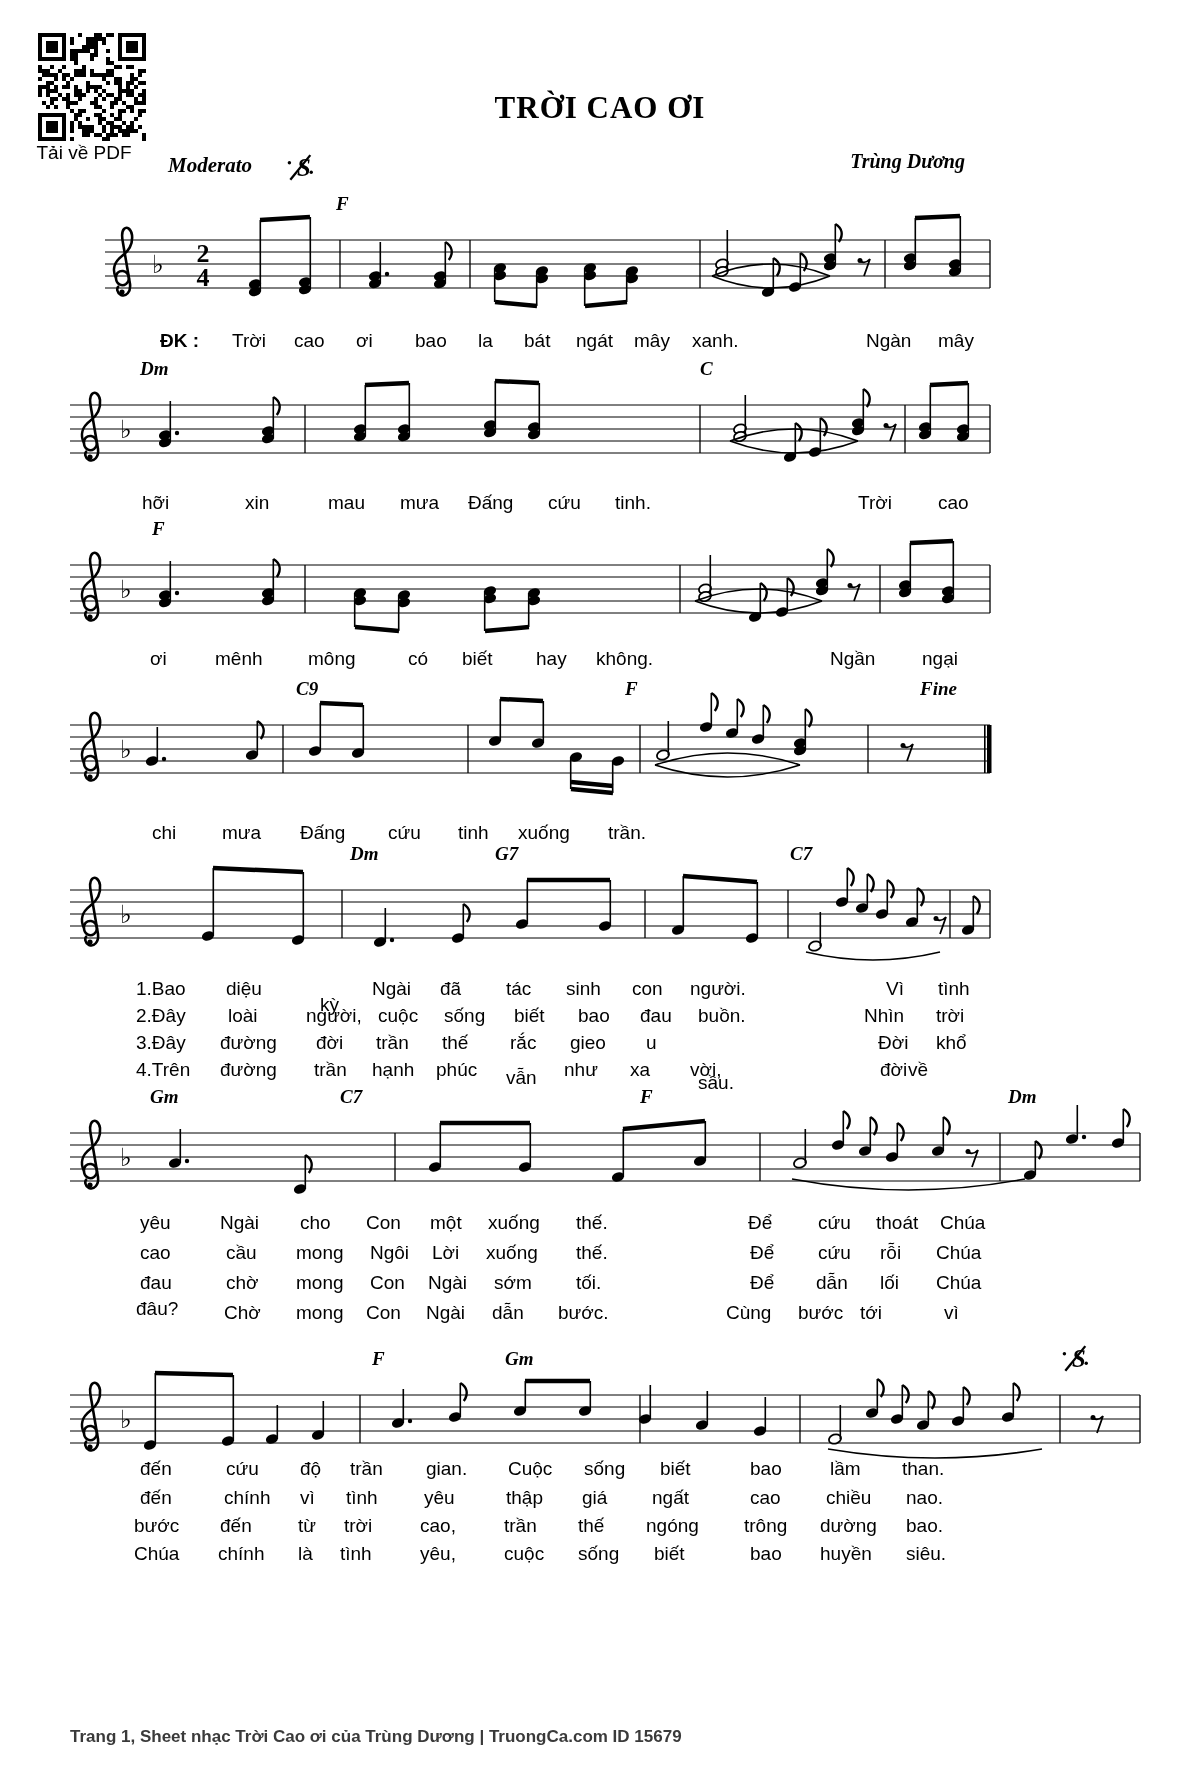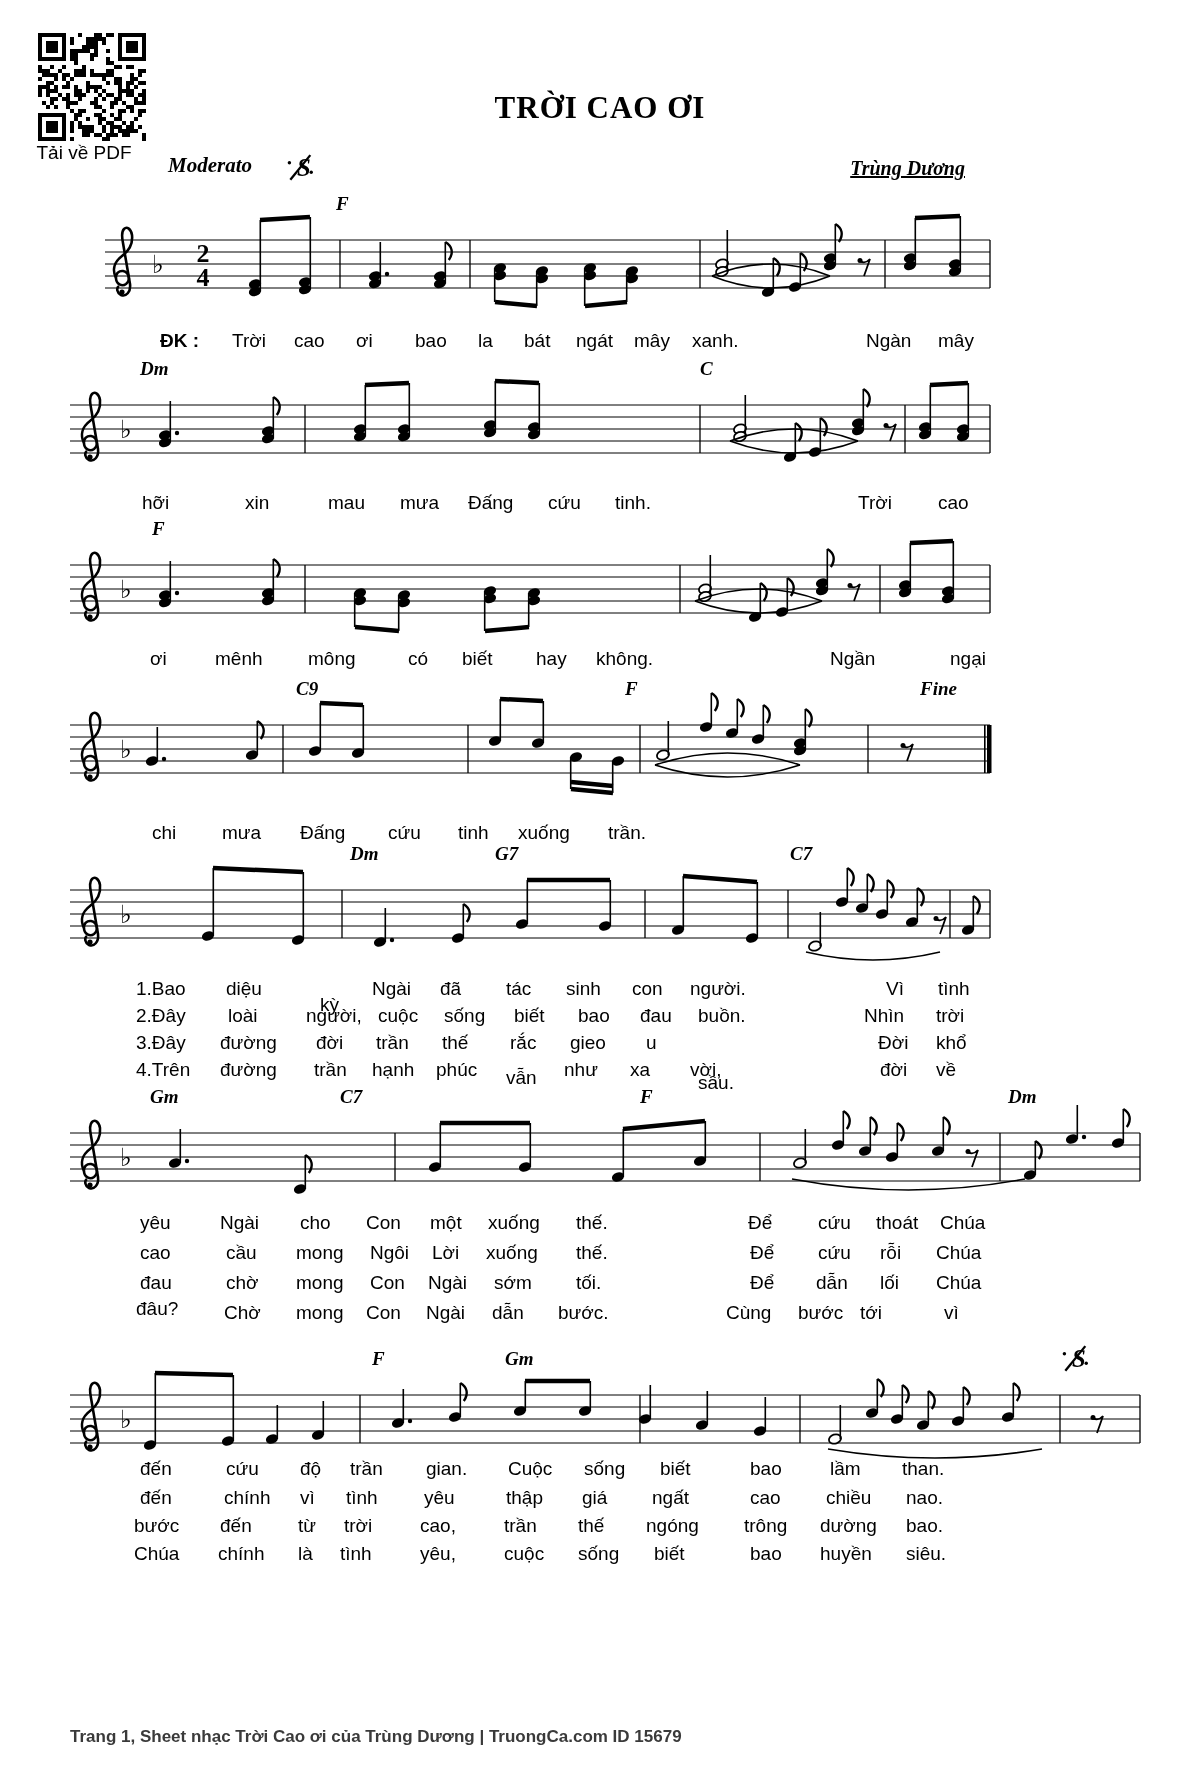--- a/index.html
+++ b/index.html
@@ -2,21 +2,21 @@
 <html><head>
 <meta charset="utf-8">
 <style>
   html,body{margin:0;padding:0;background:#888;}
   #page{position:relative;width:1200px;height:1781px;background:#ffffff;margin:0 auto;overflow:hidden;
         font-family:"Liberation Sans",sans-serif;color:#000;}
   .abs{position:absolute;}
   #title{left:0;right:0;top:90px;text-align:center;font-family:"Liberation Serif",serif;
          font-weight:bold;font-size:31px;letter-spacing:1px;}
   #tempo{left:168px;top:153px;font-family:"Liberation Serif",serif;font-style:italic;font-weight:bold;font-size:21px;}
-  #composer{right:235px;top:157px;font-family:"Liberation Serif",serif;font-style:italic;font-weight:bold;font-size:20px;text-decoration:underline;}
+  #composer{right:235px;top:150px;font-family:"Liberation Serif",serif;font-style:italic;font-weight:bold;font-size:20px;}
   #qr-label{left:20px;top:142px;width:128px;text-align:center;font-size:19px;}
   .chord{position:absolute;font-family:"Liberation Serif",serif;font-style:italic;font-weight:bold;
          font-size:19px;white-space:nowrap;}
   .lyric{position:absolute;font-size:19px;white-space:nowrap;}
   .lyric.b{font-weight:bold;}
   #footer{left:70px;top:1727px;font-size:17px;font-weight:bold;color:#3a3a3a;}
   svg{position:absolute;overflow:visible;}
 </style>
 </head>
 <body>
@@ -1034,21 +1034,21 @@
     <span class="lyric" style="left: 938px; top: 492px;">cao</span>
     <div class="chord" style="left: 152px; top: 518px;">F</div>
     <span class="lyric" style="left: 150px; top: 648px;">ơi</span>
     <span class="lyric" style="left: 215px; top: 648px;">mênh</span>
     <span class="lyric" style="left: 308px; top: 648px;">mông</span>
     <span class="lyric" style="left: 408px; top: 648px;">có</span>
     <span class="lyric" style="left: 462px; top: 648px;">biết</span>
     <span class="lyric" style="left: 536px; top: 648px;">hay</span>
     <span class="lyric" style="left: 596px; top: 648px;">không.</span>
     <span class="lyric" style="left: 830px; top: 648px;">Ngần</span>
-    <span class="lyric" style="left: 922px; top: 648px; margin-left: 28px;">ngại</span>
+    <span class="lyric" style="left: 922px; top: 648px;">ngại</span>
     <div class="chord" style="left: 296px; top: 678px;">C9</div>
     <div class="chord" style="left: 625px; top: 678px;">F</div>
     <div class="chord" style="left: 920px; top: 678px;">Fine</div>
     <span class="lyric" style="left: 152px; top: 822px;">chi</span>
     <span class="lyric" style="left: 222px; top: 822px;">mưa</span>
     <span class="lyric" style="left: 300px; top: 822px;">Đấng</span>
     <span class="lyric" style="left: 388px; top: 822px;">cứu</span>
     <span class="lyric" style="left: 458px; top: 822px;">tinh</span>
     <span class="lyric" style="left: 518px; top: 822px;">xuống</span>
     <span class="lyric" style="left: 608px; top: 822px;">trần.</span>
@@ -1091,21 +1091,21 @@
     <span class="lyric" style="left: 136px; top: 1059px;">4.Trên</span>
     <span class="lyric" style="left: 220px; top: 1059px;">đường</span>
     <span class="lyric" style="left: 314px; top: 1059px;">trần</span>
     <span class="lyric" style="left: 372px; top: 1059px;">hạnh</span>
     <span class="lyric" style="left: 436px; top: 1059px;">phúc</span>
     <span class="lyric" style="left: 506px; top: 1059px; margin-top: 8px;">vẫn</span>
     <span class="lyric" style="left: 564px; top: 1059px;">như</span>
     <span class="lyric" style="left: 630px; top: 1059px;">xa</span>
     <span class="lyric" style="left: 690px; top: 1059px;">vời,</span>
     <span class="lyric" style="left: 880px; top: 1059px;">đời</span>
-    <span class="lyric" style="left: 936px; top: 1059px;">về</span>
+    <span class="lyric" style="left: 908px; top: 1059px;">về</span>
     <div class="chord" style="left: 150px; top: 1086px;">Gm</div>
     <div class="chord" style="left: 340px; top: 1086px;">C7</div>
     <div class="chord" style="left: 640px; top: 1086px;">F</div>
     <div class="chord" style="left: 1008px; top: 1086px;">Dm</div>
     <span class="lyric" style="left: 140px; top: 1212px;">yêu</span>
     <span class="lyric" style="left: 220px; top: 1212px;">Ngài</span>
     <span class="lyric" style="left: 300px; top: 1212px;">cho</span>
     <span class="lyric" style="left: 366px; top: 1212px;">Con</span>
     <span class="lyric" style="left: 430px; top: 1212px;">một</span>
     <span class="lyric" style="left: 488px; top: 1212px;">xuống</span>

